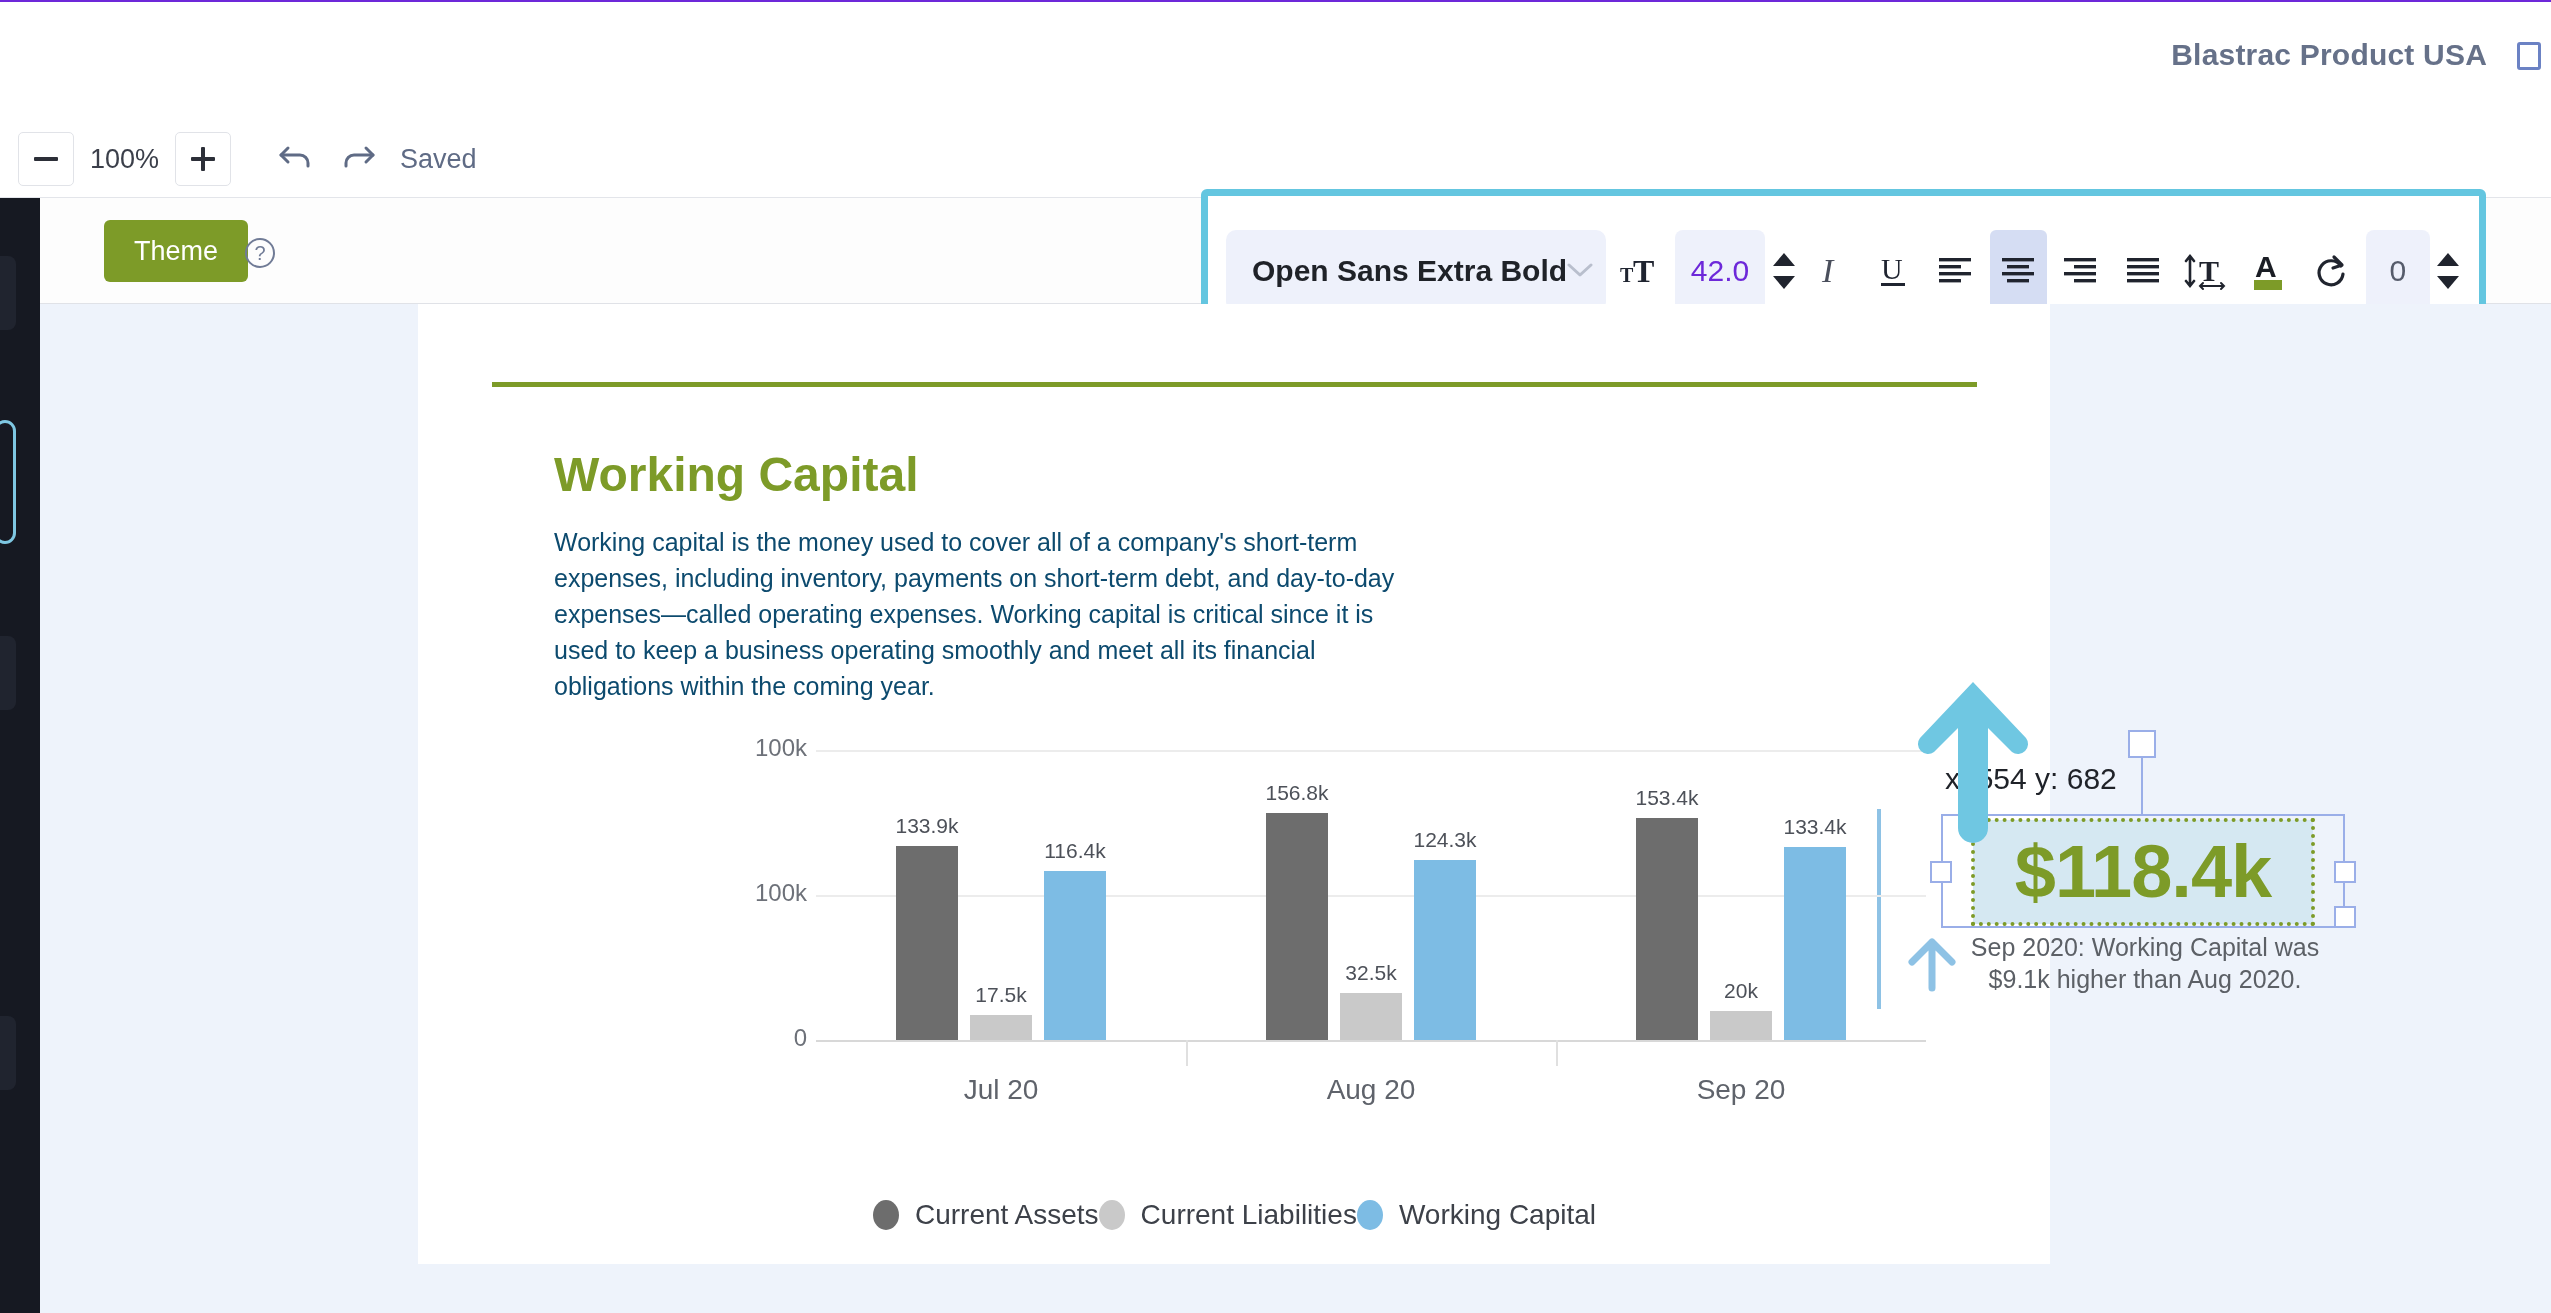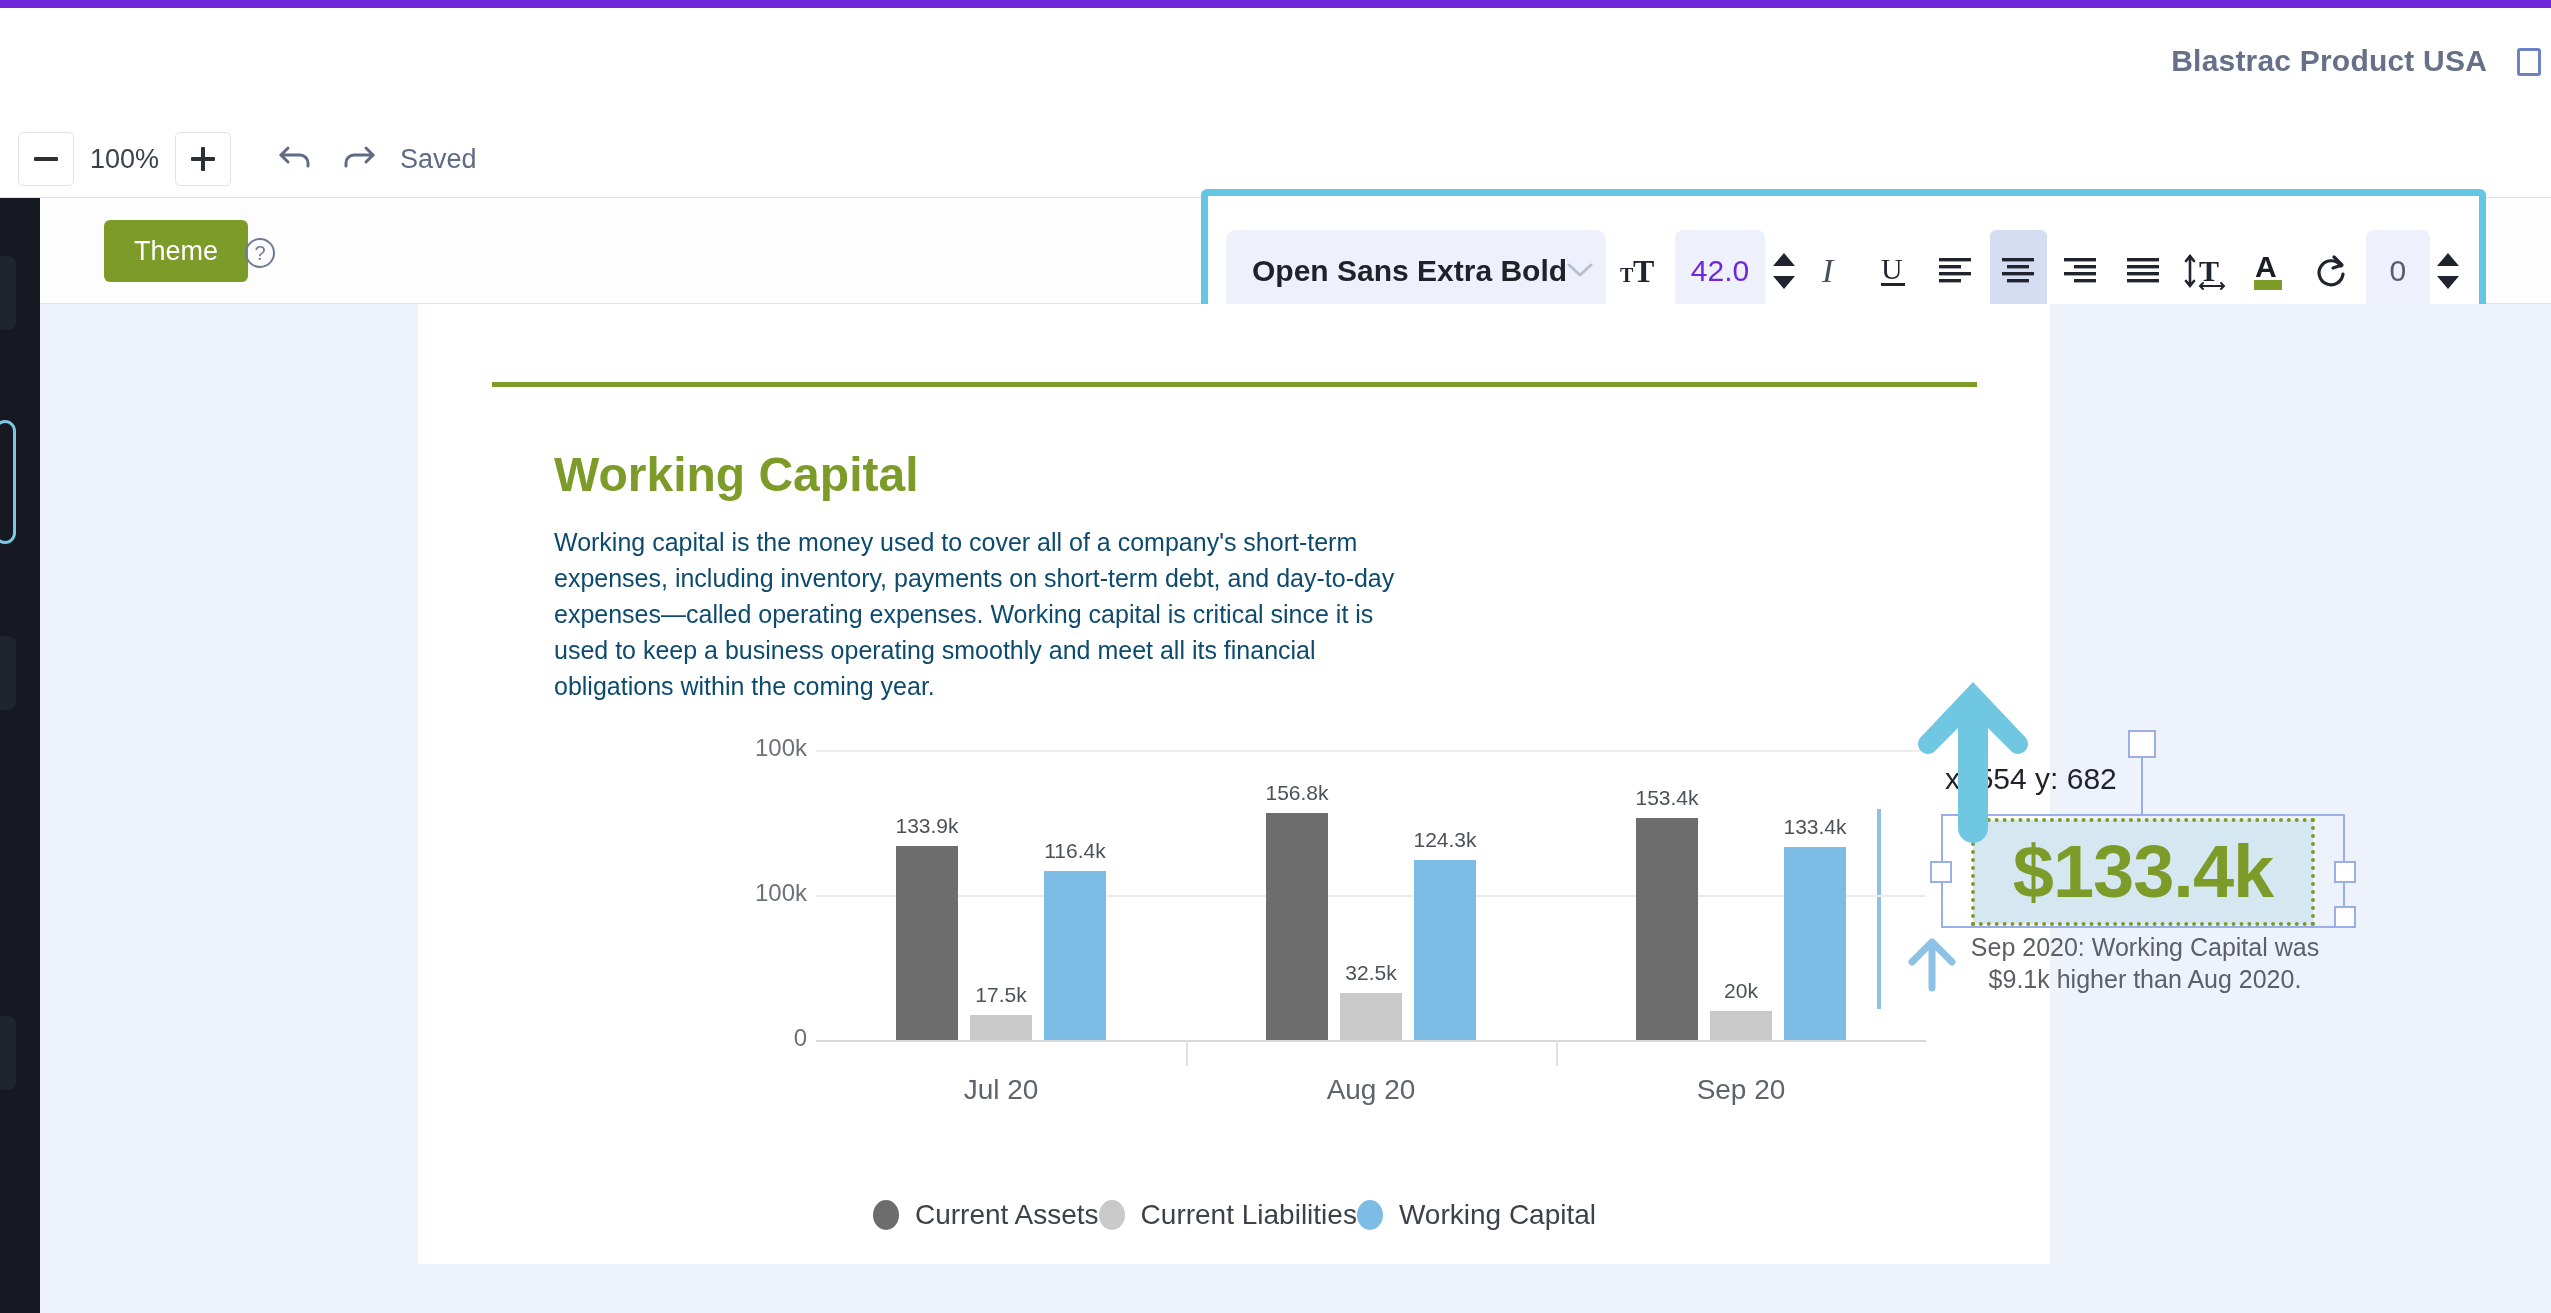--- a/index.html
+++ b/index.html
@@ -9,21 +9,21 @@
     background: #ffffff;
     font-family: "Liberation Sans", sans-serif;
   }
 
   #app { position: relative; width: 2551px; height: 1313px; }
 
   
   .topbar {
     position: absolute; left: 0; top: 0; width: 2551px; height: 120px;
     background: #ffffff;
-    border-top: 8px solid #6d28d9;
+    border-top: 2px solid #6d28d9;
   }
   .doc-title {
     position: absolute; right: 64px; top: 36px;
     font-size: 30px; font-weight: bold; color: #667189;
     letter-spacing: .2px; white-space: nowrap;
   }
   .title-edit-icon {
     position: absolute; right: 10px; top: 40px;
     width: 24px; height: 28px;
     border: 3px solid #6b82c4; border-radius: 3px;
@@ -395,21 +395,21 @@
         </svg>
       </div>
 
       <div class="coord-readout">x: 554 y: 682</div>
 
       <div class="kpi-wrap">
         <div class="kpi-sel-box"></div>
         <div class="rot-stem" style="left:168px; top:-62px;"></div>
         <div class="rot-handle" style="left:155px; top:-90px;"></div>
         <div class="kpi-value-box">
-          <span class="kpi-value">$133.4k</span>
+          <span class="kpi-value">$118.4k</span>
         </div>
         <div class="handle" style="left:-43px; top:41px;"></div>
         <div class="handle" style="left:361px; top:41px;"></div>
         <div class="handle" style="left:361px; top:86px;"></div>
       </div>
 
       <div class="kpi-caption">Sep 2020: Working Capital was $9.1k higher than Aug 2020.</div>
 
       <div class="chart">
 

